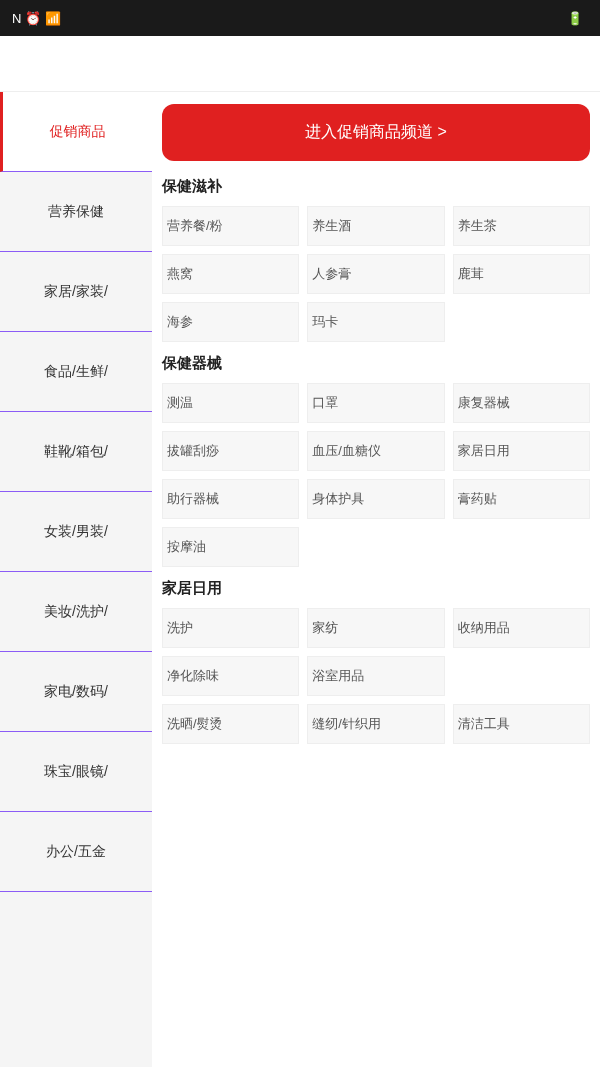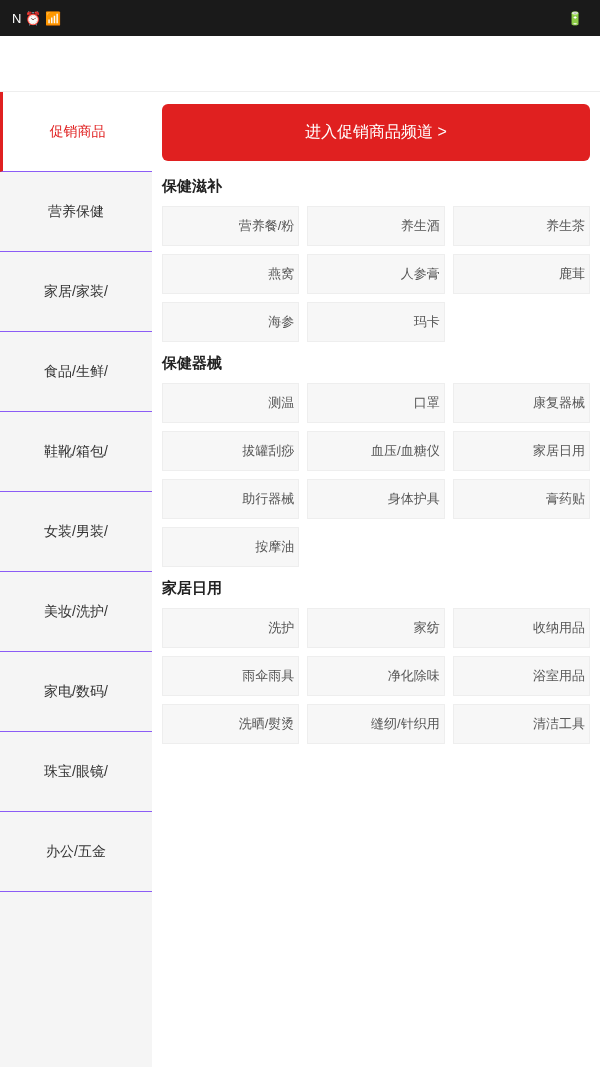--- a/index.html
+++ b/index.html
@@ -109,21 +109,21 @@
       background: white;
       overflow-y: auto;
       padding: 12px 10px;
       position: relative;
     }
 
     
     .promo-banner {
       background: #e02020;
       color: white;
-      border-radius: 6px;
+      border-radius: 12px;
       padding: 18px 20px;
       font-size: 16px;
       font-weight: 500;
       text-align: center;
       cursor: pointer;
       margin-bottom: 16px;
     }
 
     
     .section-header {
@@ -140,21 +140,21 @@
       gap: 8px;
       margin-bottom: 8px;
     }
     .tag-item {
       background: #f7f7f7;
       border: 1px solid #eee;
       border-radius: 0;
       padding: 10px 4px;
       font-size: 13px;
       color: #555;
-      text-align: right;
+      text-align: left;
       cursor: pointer;
     }
 
     
     .right-content::-webkit-scrollbar {
       width: 4px;
     }
     .right-content::-webkit-scrollbar-thumb {
       background: #e02020;
       border-radius: 2px;
@@ -239,21 +239,20 @@
         <div class="tag-item" style="background: transparent; border: none;"></div>
         <div class="tag-item" style="background: transparent; border: none;"></div>
       </div>
       <div class="section-header">家居日用</div>
       <div class="tag-grid">
         <div class="tag-item">洗护</div>
         <div class="tag-item">家纺</div>
         <div class="tag-item">收纳用品</div>
       </div>
       <div class="tag-grid">
-        <div class="tag-item">雨伞雨具</div>
         <div class="tag-item">净化除味</div>
         <div class="tag-item">浴室用品</div>
       </div>
       <div class="tag-grid">
         <div class="tag-item">洗晒/熨烫</div>
         <div class="tag-item">缝纫/针织用</div>
         <div class="tag-item">清洁工具</div>
       </div>
     </div>
 

